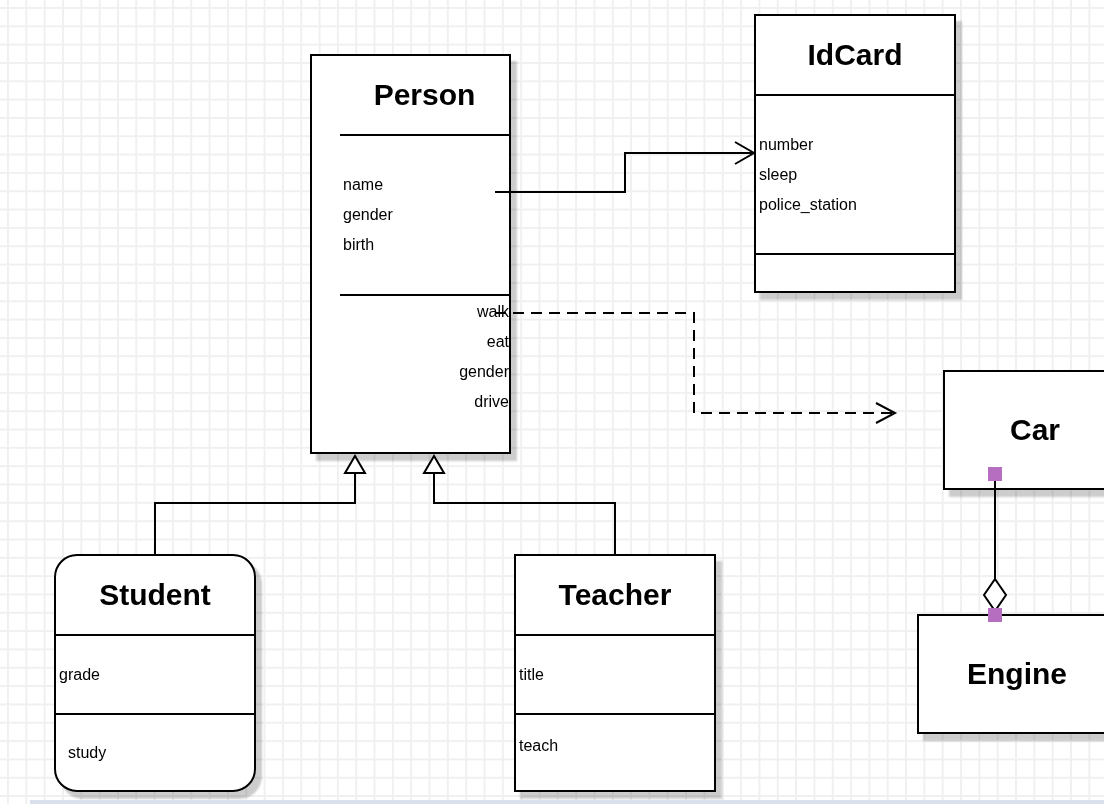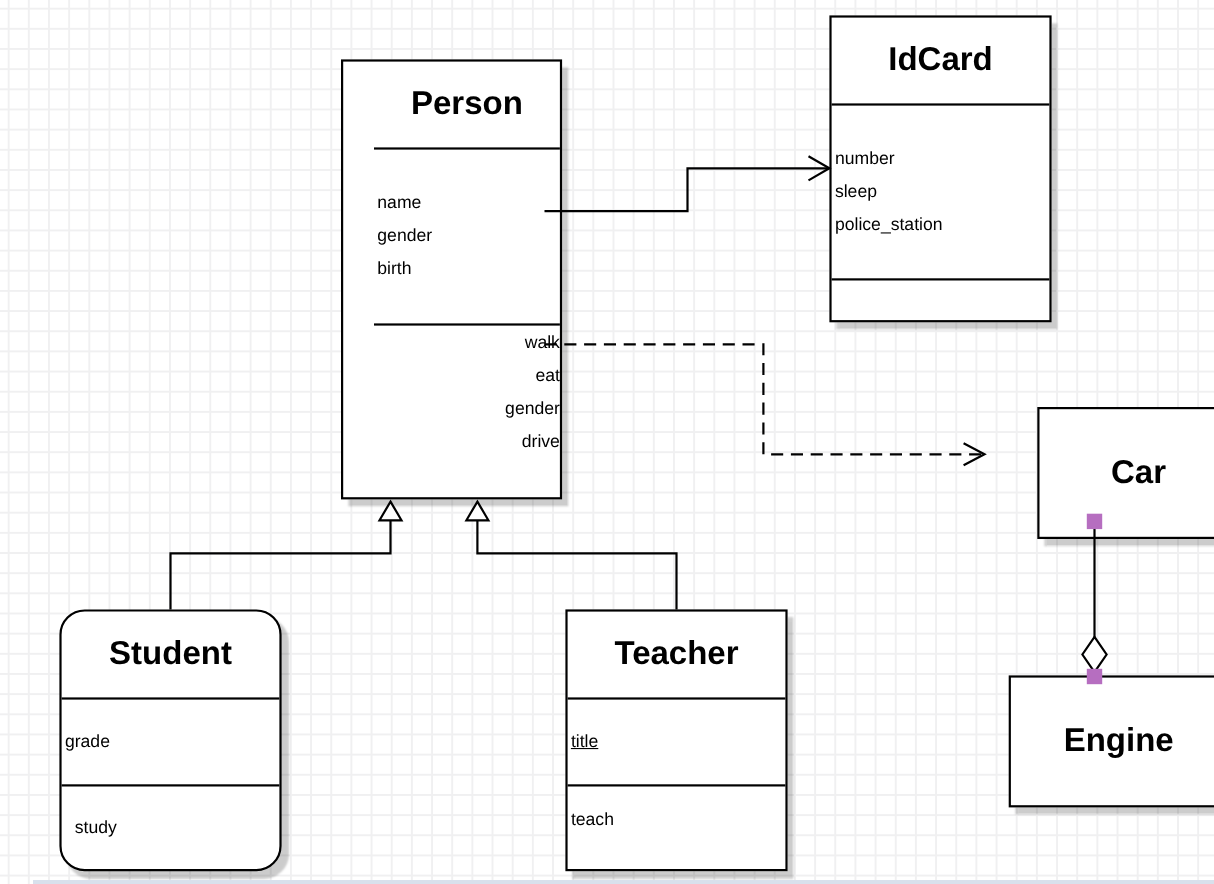--- a/index.html
+++ b/index.html
@@ -86,21 +86,21 @@
     <div class="uml-sec" style="height:79px;">
       <div class="uml-line">grade</div>
     </div>
     <div class="uml-sec" style="height:77px;padding-left:12px;">
       <div class="uml-line">study</div>
     </div>
   </div>
 
   <div class="uml" style="left:514px;top:554px;width:202px;height:238px;">
     <div class="uml-title" style="height:78px;">Teacher</div>
-    <div class="uml-sec" style="height:79px;text-decoration:underline;">
+    <div class="uml-sec" style="height:79px;">
       <div class="uml-line">title</div>
     </div>
     <div class="uml-sec" style="height:64px;">
       <div class="uml-line">teach</div>
     </div>
   </div>
 
   <svg class="edges" width="1104" height="804" viewBox="0 0 1104 804">
 
     <g>

